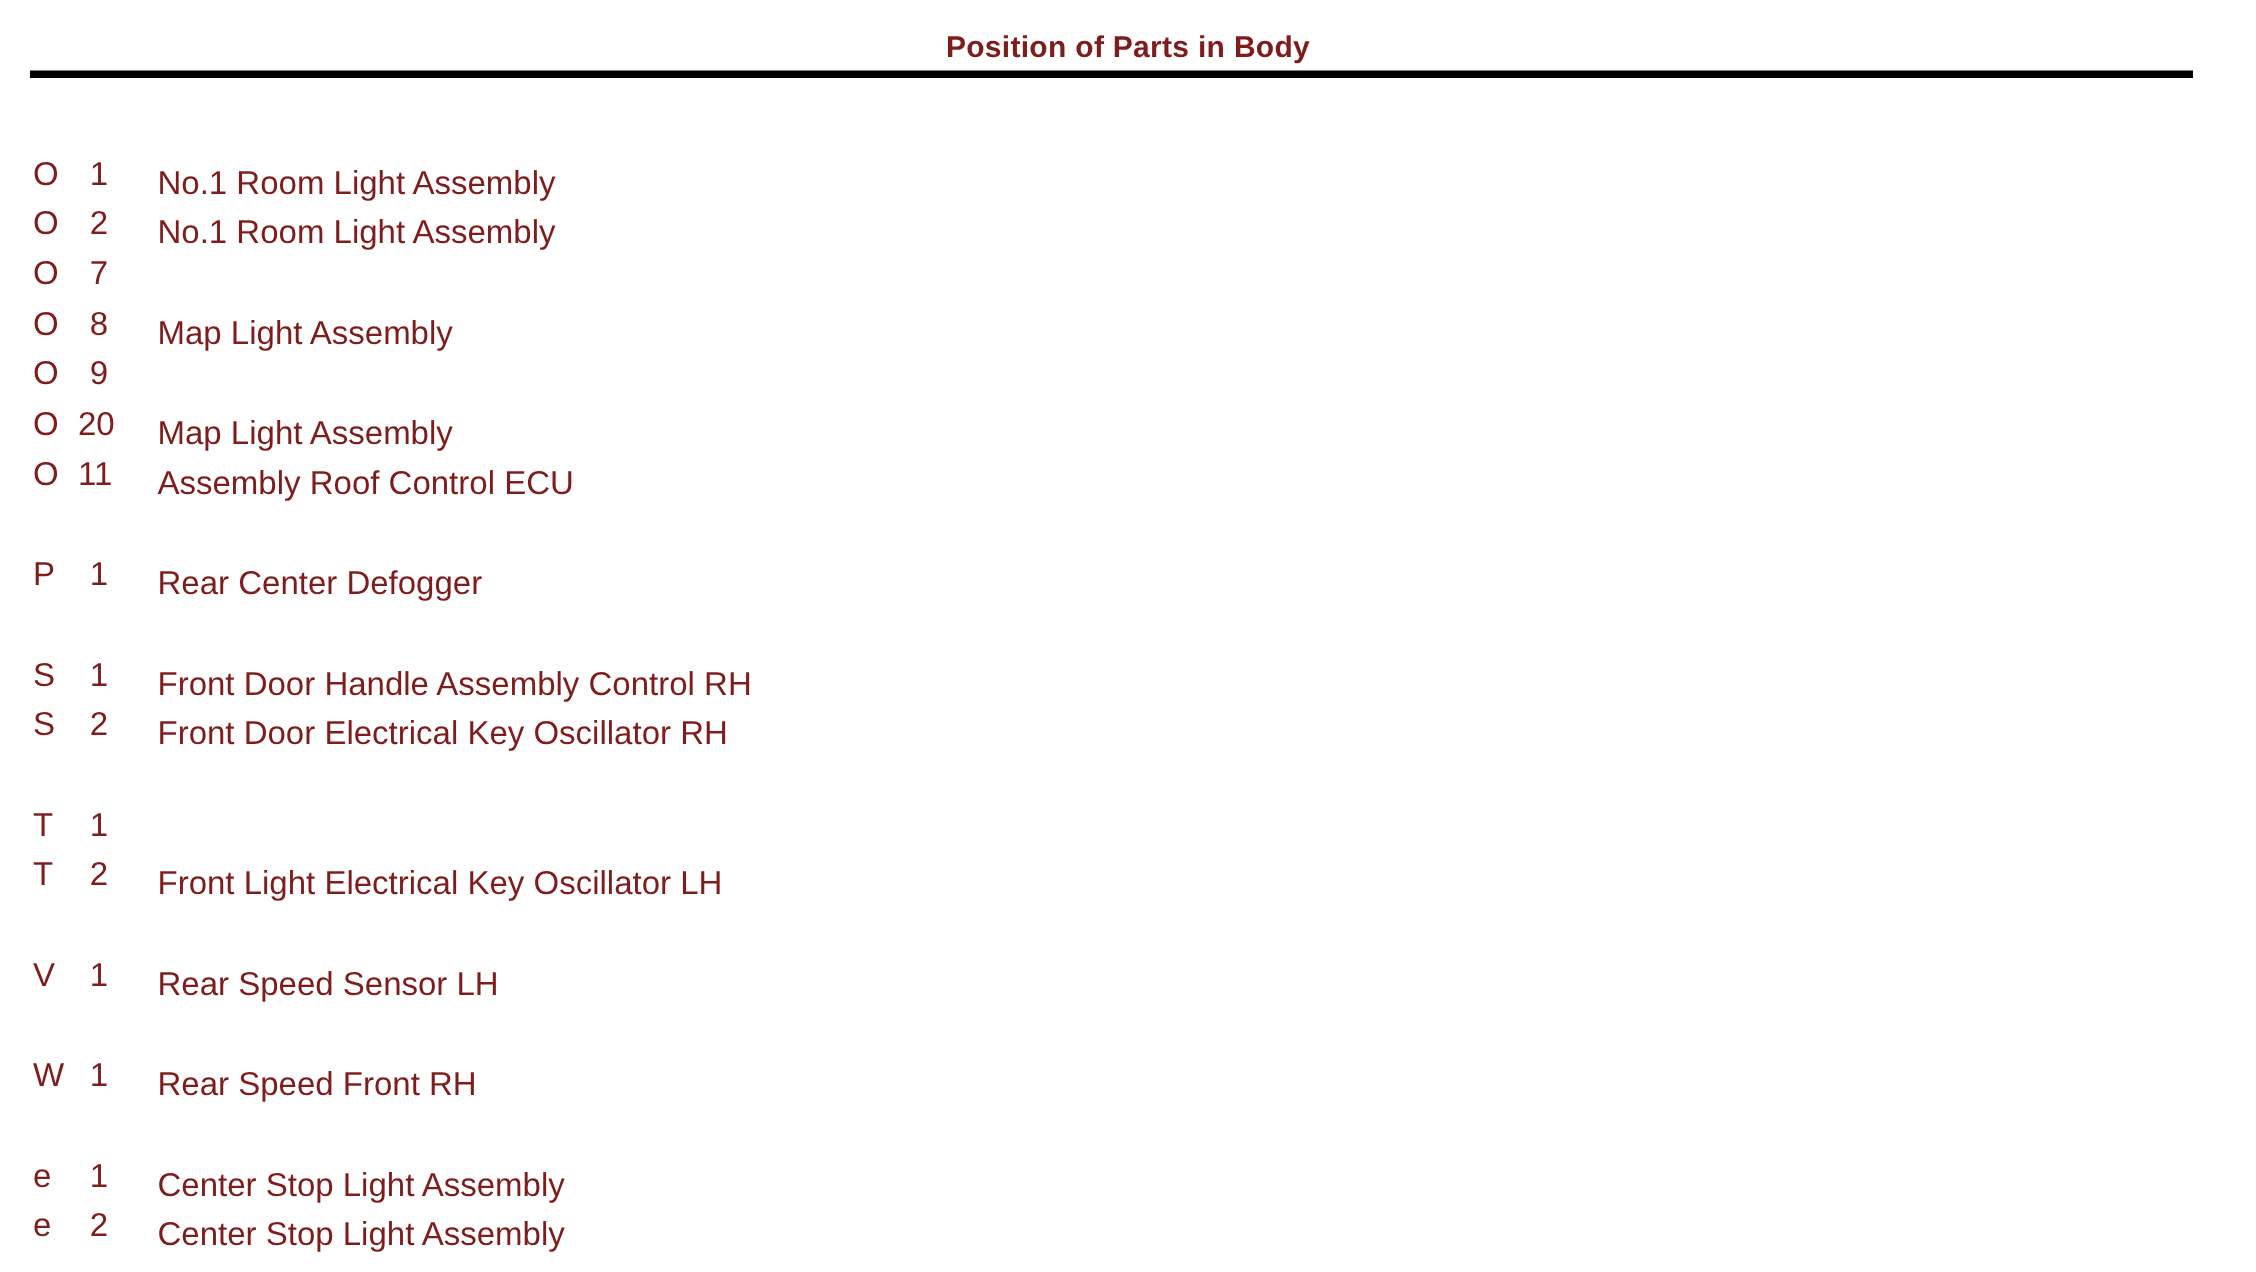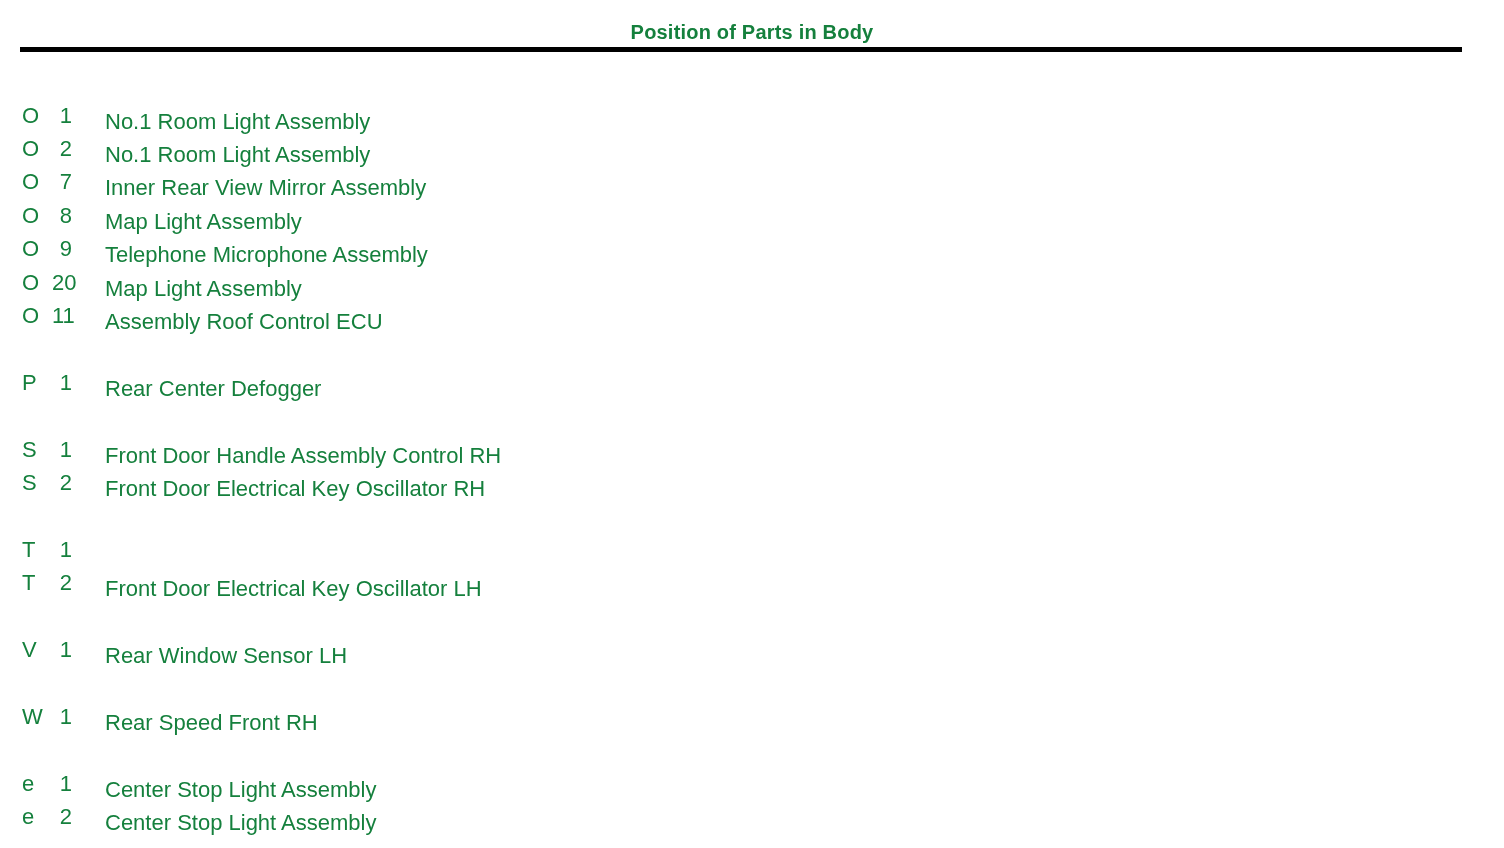--- a/index.html
+++ b/index.html
@@ -5,21 +5,21 @@
   html, body {
     margin: 0;
     padding: 0;
     background: #ffffff;
   }
   .page {
     position: relative;
     width: 1504px;
     height: 848px;
     background: #ffffff;
-    color: #15803d;
+    color: #7f1d1d;
     font-family: "Liberation Sans", sans-serif;
     overflow: hidden;
   }
   .title {
     position: absolute;
     top: 21px;
     left: 0;
     width: 100%;
     text-align: center;
     font-size: 20px;
@@ -82,31 +82,29 @@
     <span class="cell name">No.1 Room Light Assembly</span>
   </div>
         <div class="row">
     <span class="cell code">O</span>
     <span class="cell num">2</span>
     <span class="cell name">No.1 Room Light Assembly</span>
   </div>
         <div class="row">
     <span class="cell code">O</span>
     <span class="cell num">7</span>
-    <span class="cell name">Inner Rear View Mirror Assembly</span>
   </div>
         <div class="row">
     <span class="cell code">O</span>
     <span class="cell num">8</span>
     <span class="cell name">Map Light Assembly</span>
   </div>
         <div class="row">
     <span class="cell code">O</span>
     <span class="cell num">9</span>
-    <span class="cell name">Telephone Microphone Assembly</span>
   </div>
         <div class="row">
     <span class="cell code">O</span>
     <span class="cell num">20</span>
     <span class="cell name">Map Light Assembly</span>
   </div>
         <div class="row">
     <span class="cell code">O</span>
     <span class="cell num">11</span>
     <span class="cell name">Assembly Roof Control ECU</span>
@@ -132,28 +130,28 @@
   </div>
       </div>
       <div class="group">
         <div class="row">
     <span class="cell code">T</span>
     <span class="cell num">1</span>
   </div>
         <div class="row">
     <span class="cell code">T</span>
     <span class="cell num">2</span>
-    <span class="cell name">Front Door Electrical Key Oscillator LH</span>
+    <span class="cell name">Front Light Electrical Key Oscillator LH</span>
   </div>
       </div>
       <div class="group">
         <div class="row">
     <span class="cell code">V</span>
     <span class="cell num">1</span>
-    <span class="cell name">Rear Window Sensor LH</span>
+    <span class="cell name">Rear Speed Sensor LH</span>
   </div>
       </div>
       <div class="group">
         <div class="row">
     <span class="cell code">W</span>
     <span class="cell num">1</span>
     <span class="cell name">Rear Speed Front RH</span>
   </div>
       </div>
       <div class="group">

